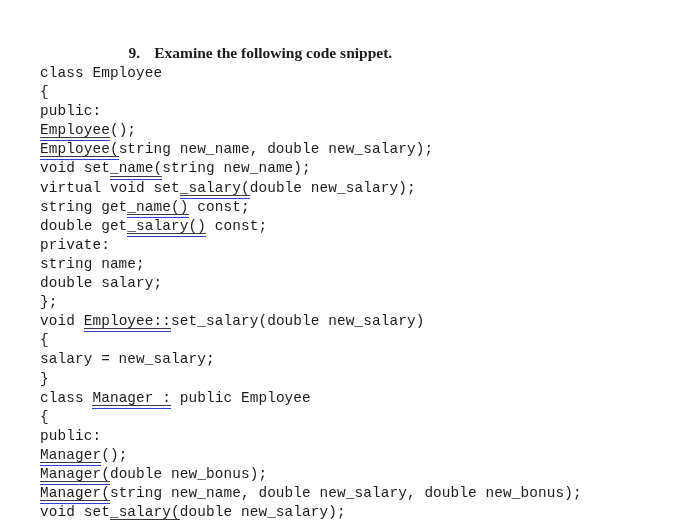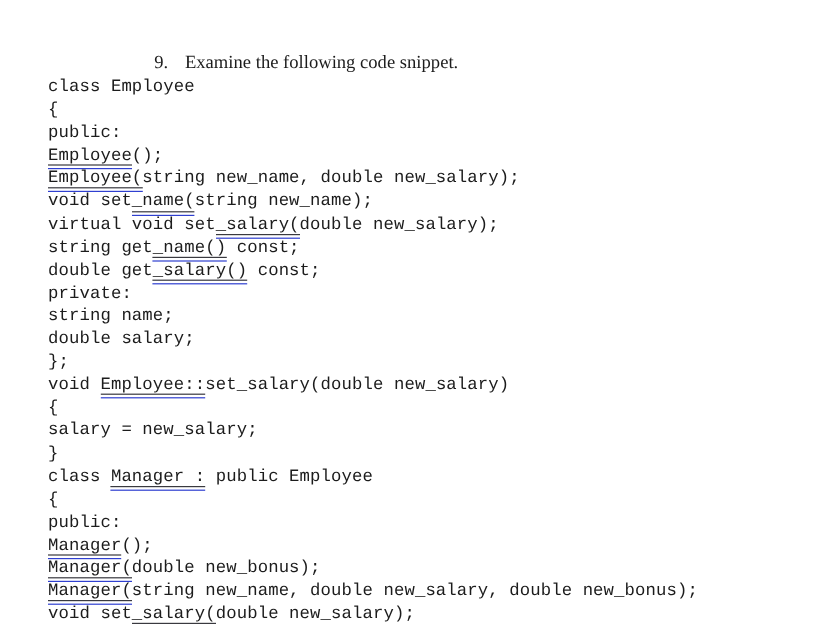--- a/index.html
+++ b/index.html
@@ -23,20 +23,21 @@
   .question-line {
     position: absolute;
     left: 0;
     top: 26px;
     width: 687px;
     font-family: "Liberation Serif", "DejaVu Serif", serif;
     font-size: 15.5px;
     line-height: 18px;
     color: #1c1c1c;
     white-space: pre;
+    font-weight: bold;
   }
   .q-num {
     display: inline-block;
     padding-left: 113px;
   }
   .q-text {
     display: inline-block;
     padding-left: 14px;
   }
   .code-block {

